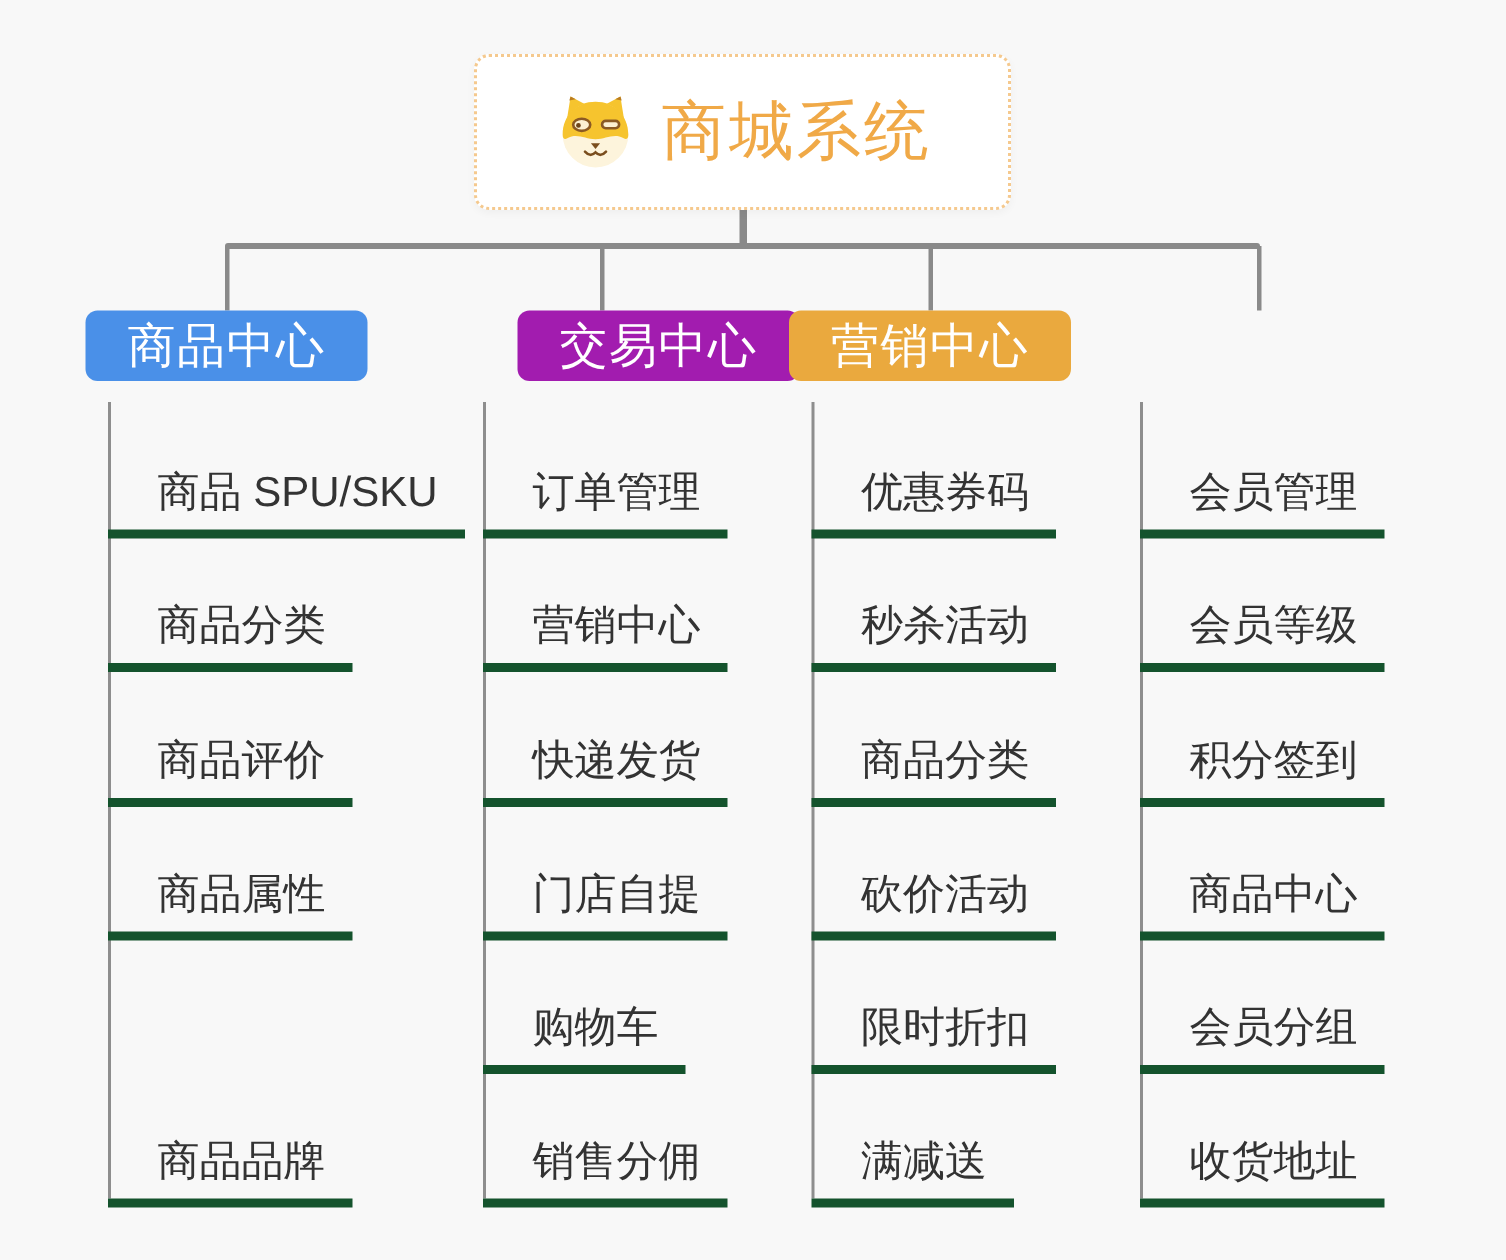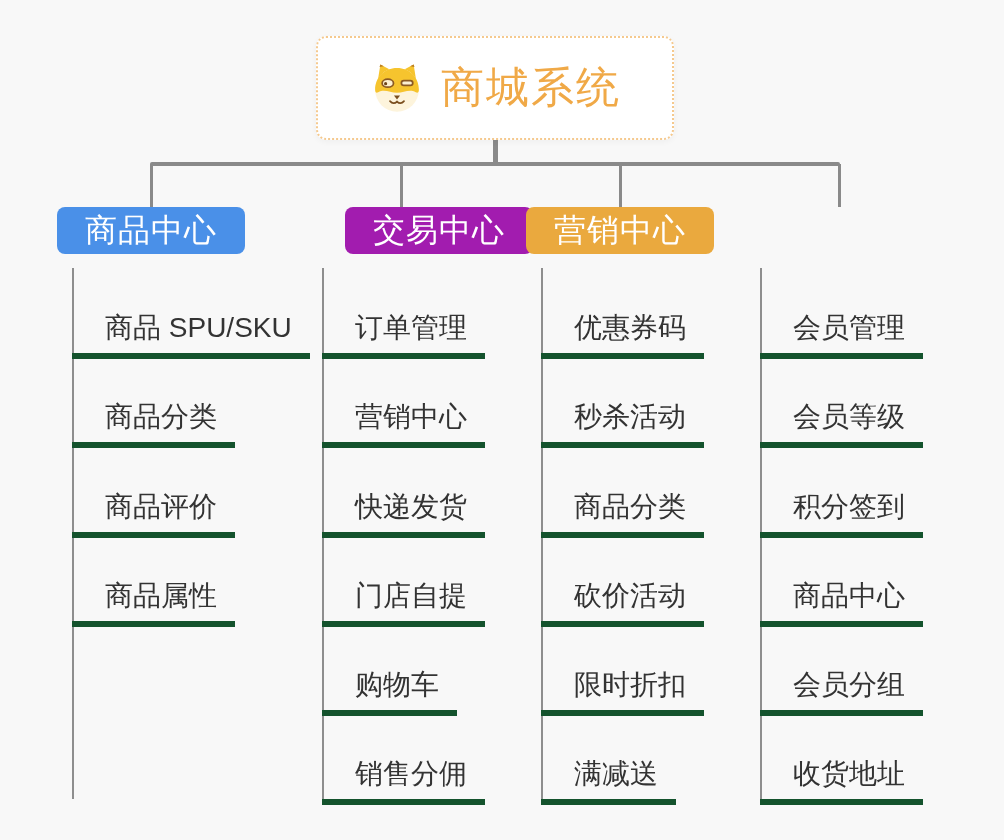--- a/index.html
+++ b/index.html
@@ -106,20 +106,21 @@
   </div>
 
   <div class="branch b0" style="background-color: rgb(74, 144, 232);">商品中心</div>
   <div class="branch b1" style="background-color: #a21caf; margin-left: 38px;">交易中心</div>
   <div class="branch b2" style="background-color: rgb(234, 169, 62);">营销中心</div>
 
   <div class="item c0 r0">商品 SPU/SKU</div>
   <div class="item c0 r1">商品分类</div>
   <div class="item c0 r2">商品评价</div>
   <div class="item c0 r3">商品属性</div>
+  <div class="item c0 r5">商品品牌</div>
 
   <div class="item c1 r0">订单管理</div>
   <div class="item c1 r1">营销中心</div>
   <div class="item c1 r2">快递发货</div>
   <div class="item c1 r3">门店自提</div>
   <div class="item c1 r4">购物车</div>
   <div class="item c1 r5">销售分佣</div>
 
   <div class="item c2 r0">优惠券码</div>
   <div class="item c2 r1">秒杀活动</div>

